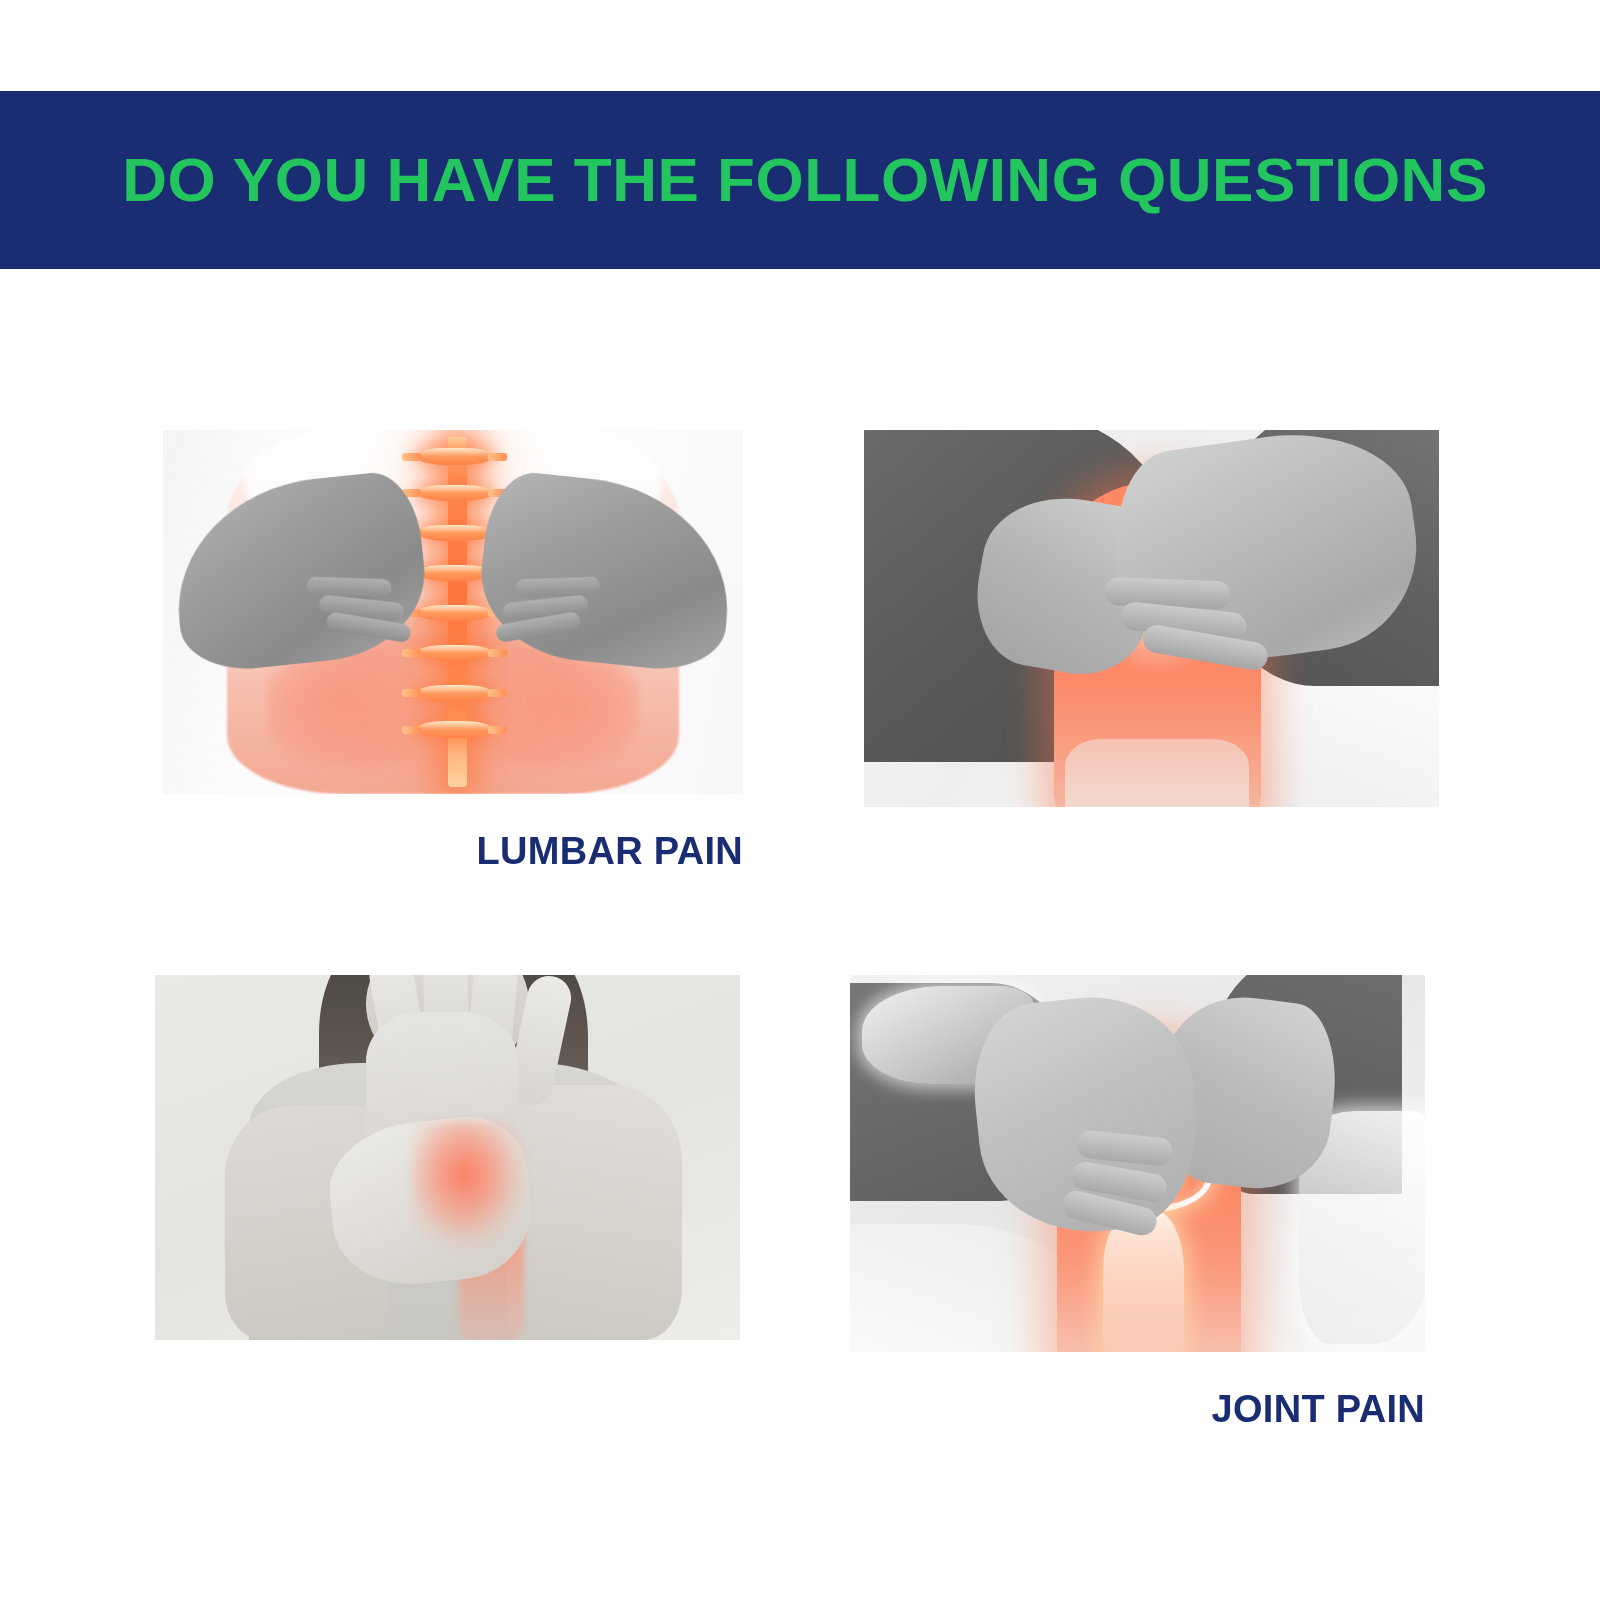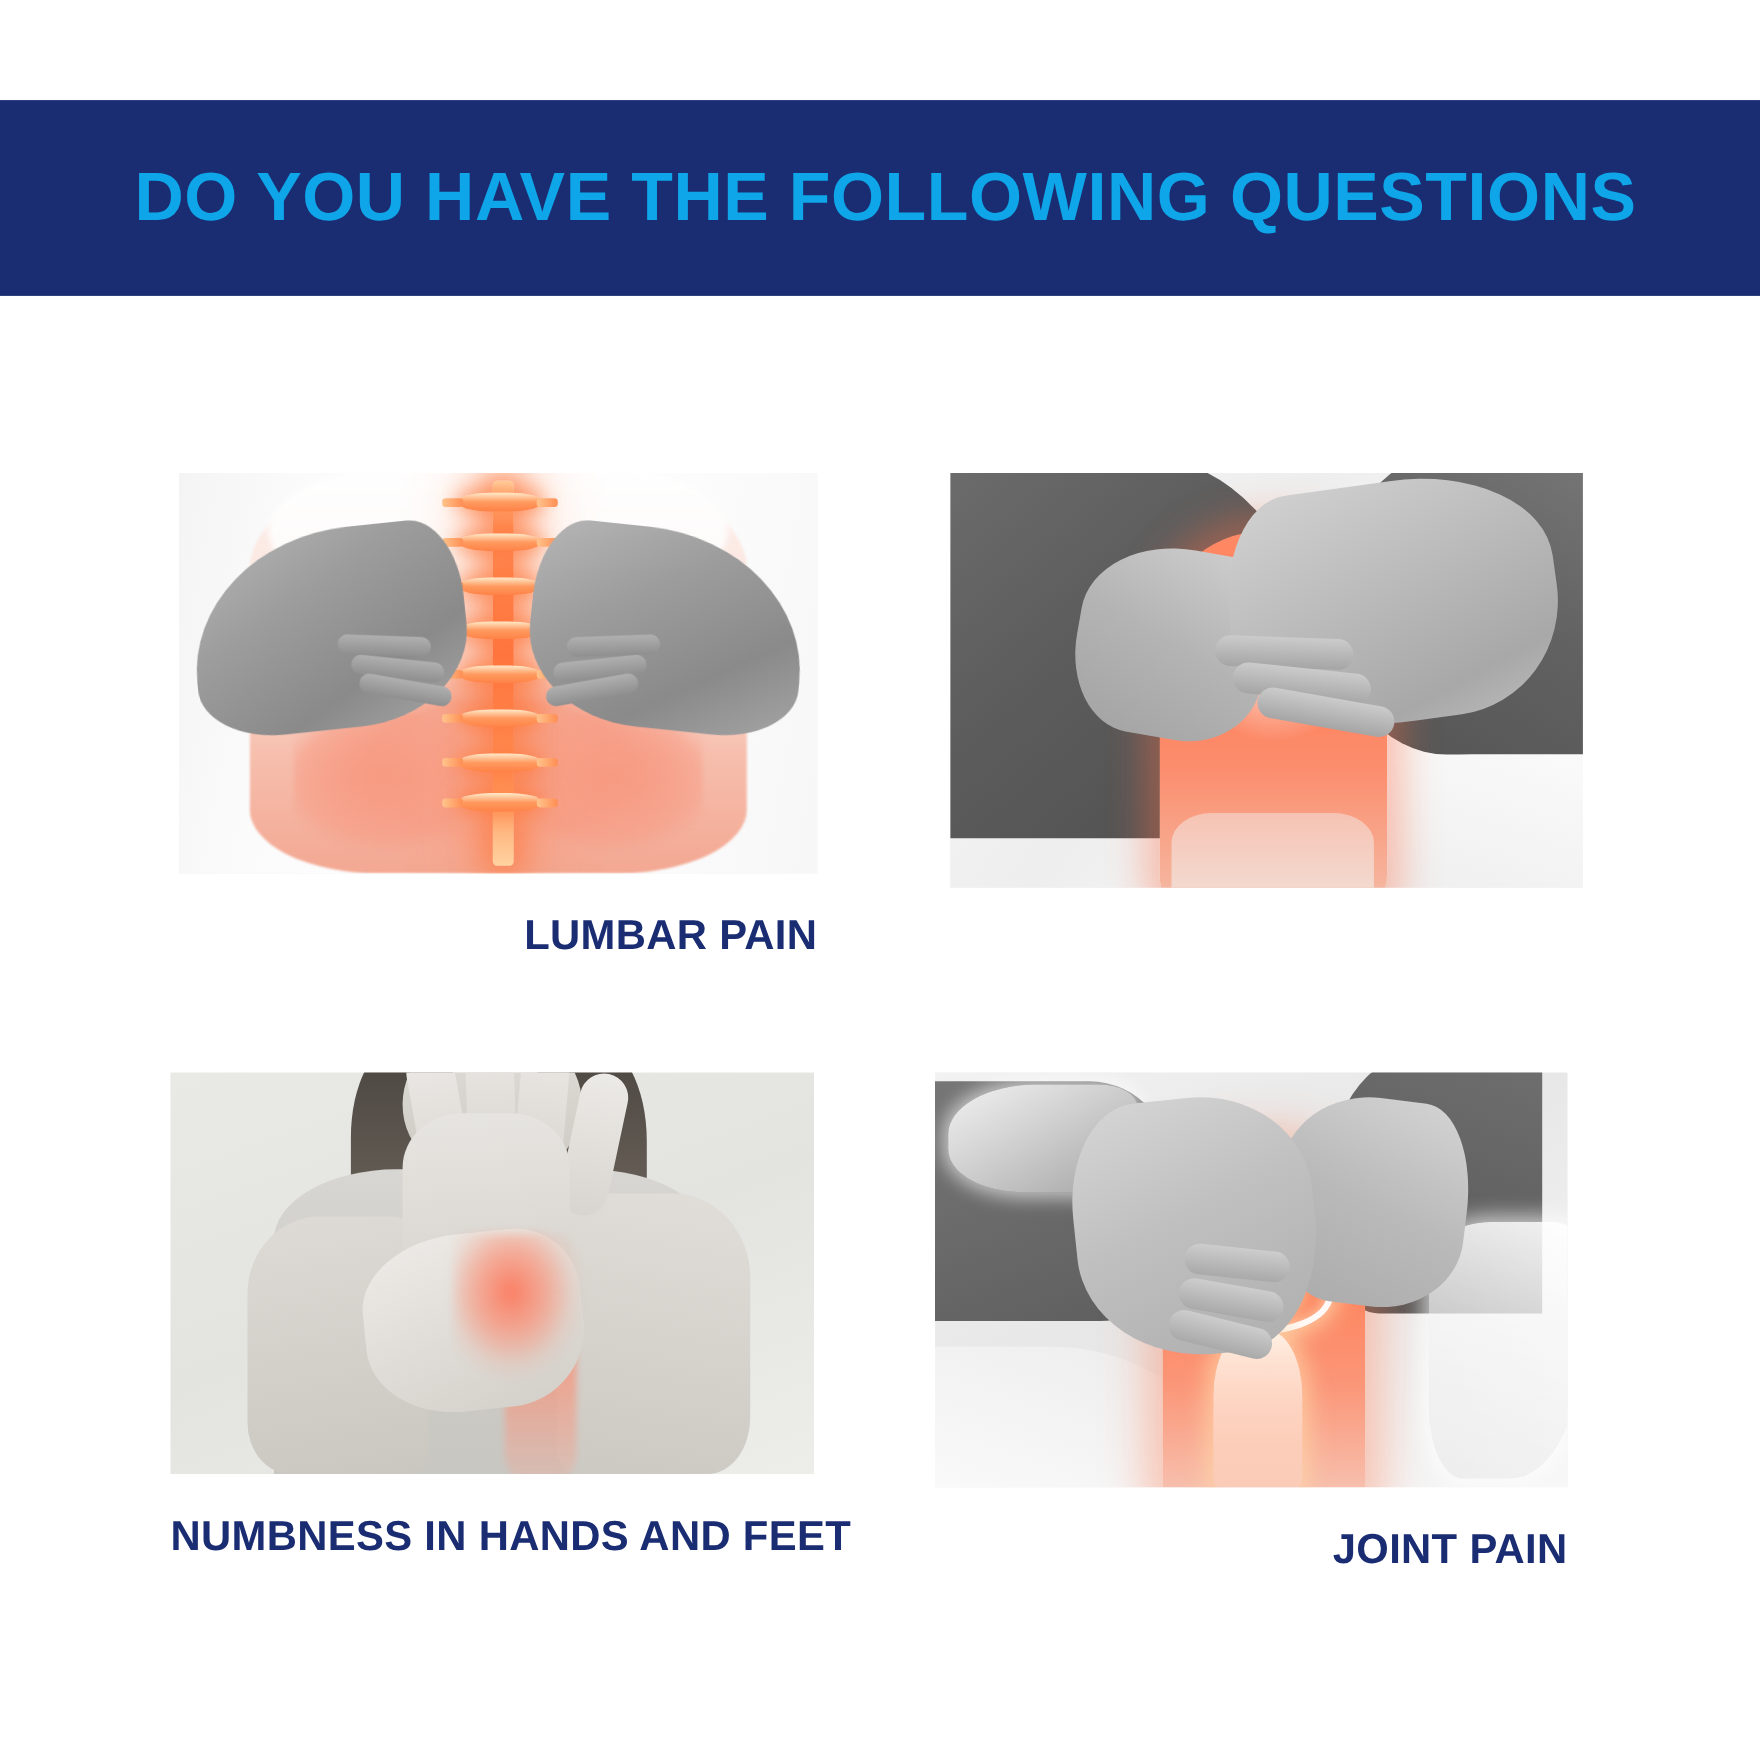--- a/index.html
+++ b/index.html
@@ -11,21 +11,21 @@
   }
   .page { position:relative; width:1600px; height:1599px; background:#fff; }
 
   
   .header-band {
     position:absolute; left:0; top:91px; width:1600px; height:178px;
     background:#1a2d73;
     display:flex; align-items:center; justify-content:center;
   }
   .header-title {
-    color:#0ea5e9;
+    color:#22c55e;
     font-size:62px;
     font-weight:bold;
     letter-spacing:0.5px;
     text-align:left;
     line-height:1;
     white-space:nowrap;
     padding-left:10px;
   }
 
   
@@ -416,21 +416,20 @@
           <div class="h-sleeve-r"></div>
           <div class="h-fing hf1"></div>
           <div class="h-fing hf2"></div>
           <div class="h-fing hf3"></div>
           <div class="h-fing hf4"></div>
           <div class="h-palm"></div>
           <div class="h-wrist-red"></div>
           <div class="h-grip"></div>
           <div class="h-red"></div>
         </div>
-        <div class="caption cap-row2">NUMBNESS IN HANDS AND FEET</div>
       </div>
 
       <div class="card card-4">
         <div class="thumb thumb-4">
           <div class="ph joint-bg"></div>
           <div class="j-pant-l"></div>
           <div class="j-pant-r"></div>
           <div class="j-sheet"></div>
           <div class="j-bone-up"></div>
           <div class="j-leg"></div>

